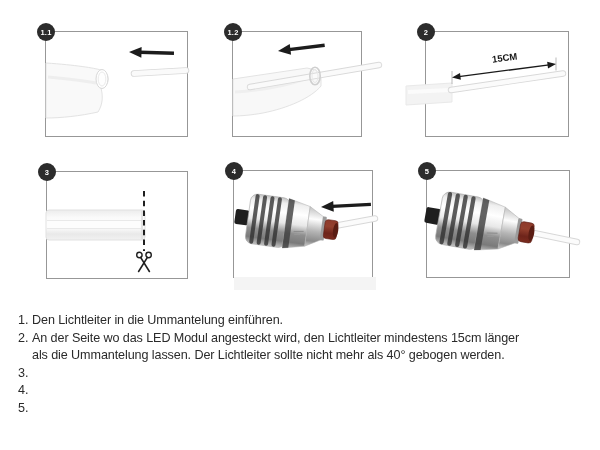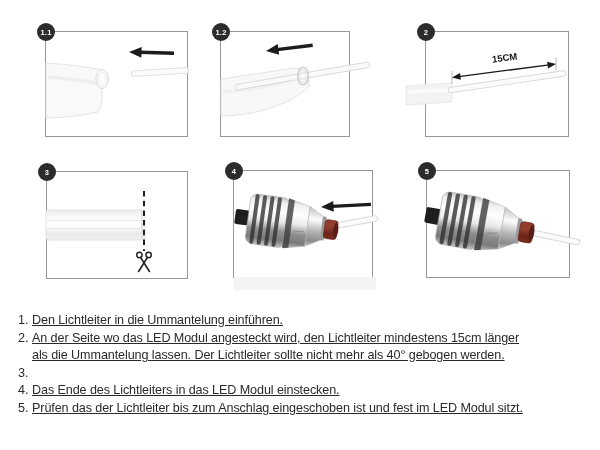--- a/index.html
+++ b/index.html
@@ -7,21 +7,21 @@
          font-family:"Liberation Sans",sans-serif;}
   .panel{position:absolute;border:1px solid #979797;background:#ffffff;}
   .badge{position:absolute;left:-9px;top:-9px;width:18px;height:18px;border-radius:50%;
          background:#2c2c2c;color:#ffffff;display:flex;align-items:center;justify-content:center;
          font-weight:bold;font-size:7.5px;letter-spacing:.2px;z-index:3;}
   .art{position:absolute;left:-24px;top:-12px;z-index:2;overflow:visible;}
   .instructions{position:absolute;left:18px;top:312px;width:578px;color:#2a2a2a;
                 font-size:12.6px;line-height:17.6px;letter-spacing:-0.1px;}
   .instr{display:flex;}
   .instr .num{flex:none;width:14px;}
-  .instr .txt{white-space:pre;text-decoration:underline;}
+  .instr .txt{white-space:pre;}
   .hiddefs{position:absolute;width:0;height:0;}
 </style>
 </head>
 <body>
 
 <div class="stage">
 
   <svg class="hiddefs" aria-hidden="true">
     <defs>
       <linearGradient id="metalGrad" x1="0" y1="-26" x2="0" y2="26" gradientUnits="userSpaceOnUse">
@@ -85,21 +85,21 @@
         <line x1="88" y1="41.5" x2="140" y2="38.5" stroke="#d9d9d9" stroke-width="6.6" stroke-linecap="round"></line>
         <line x1="88" y1="41.5" x2="140" y2="38.5" stroke="#fafafa" stroke-width="4.8" stroke-linecap="round"></line>
       </g>
       <g transform="translate(83,20) rotate(1.5)">
         <line x1="11" y1="0" x2="45" y2="0" stroke="#1c1c1c" stroke-width="3.4"></line>
         <path d="M0,0 L12.5,-5.4 L12.5,5.4 Z" fill="#1c1c1c"></path>
       </g>
     </svg>
   </div>
 
-  <div class="panel" style="left:220px;top:31px;width:128px;height:104px">
+  <div class="panel" style="left:232px;top:31px;width:128px;height:104px">
     <div class="badge">1.2</div>
     <svg class="art" width="176" height="134" viewBox="-24 -12 176 134">
       <g>
         <path d="M0,47 L74,36 L83,38 L88,46 L88,54 C78,66 55,76 30,81 C19,83 8,84 0,84 Z" fill="#f8f8f8" stroke="#e3e3e3" stroke-width="1"></path>
         <path d="M2,60 C30,58 55,53 72,47" stroke="#efefef" stroke-width="3" fill="none"></path>
       </g>
       <g>
         <line x1="17" y1="55" x2="146" y2="33" stroke="#d9d9d9" stroke-width="6.4" stroke-linecap="round"></line>
         <line x1="17" y1="55" x2="146" y2="33" stroke="#fafafa" stroke-width="4.6" stroke-linecap="round"></line>
       </g>
@@ -195,21 +195,19 @@
     <div class="instr">
       <span class="num">2.</span>
       <span class="txt">An der Seite wo das LED Modul angesteckt wird, den Lichtleiter mindestens 15cm länger
 als die Ummantelung lassen. Der Lichtleiter sollte nicht mehr als 40° gebogen werden.</span>
     </div>
     <div class="instr">
       <span class="num">3.</span>
     </div>
     <div class="instr">
       <span class="num">4.</span>
-      <span class="txt">Das Ende des Lichtleiters in das LED Modul einstecken.</span>
     </div>
     <div class="instr">
       <span class="num">5.</span>
-      <span class="txt">Prüfen das der Lichtleiter bis zum Anschlag eingeschoben ist und fest im LED Modul sitzt.</span>
     </div>
   </div>
 
 </div>
 
 </body></html>

